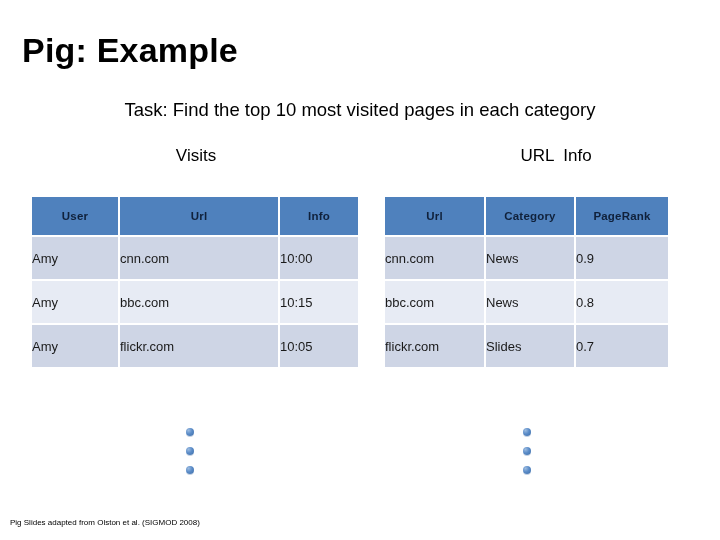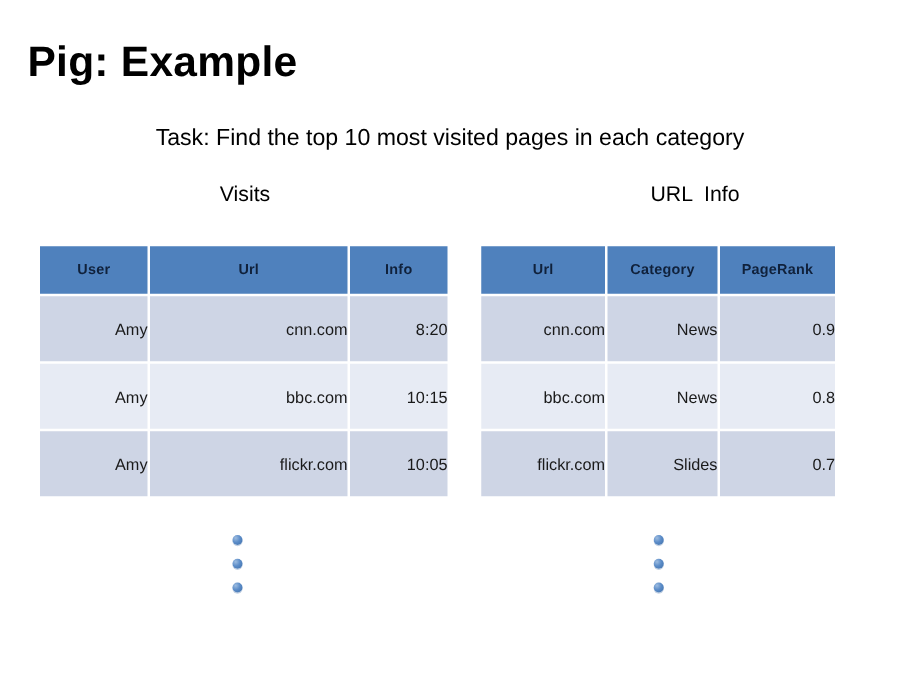--- a/index.html
+++ b/index.html
@@ -64,22 +64,22 @@
     background: #4F81BD;
     color: #10213B;
     font-weight: bold;
     height: 38px;
     text-align: center;
     font-size: 11.5px;
     letter-spacing: 0.2px;
     padding: 0;
   }
   .tbl td {
-    height: 52px;
-    text-align: right;
+    height: 42px;
+    text-align: left;
     font-size: 13px;
     color: #1A1A1A;
     padding: 0;
   }
   .tbl tbody tr:nth-child(odd) td { background: #CED5E5; }
   .tbl tbody tr:nth-child(even) td { background: #E7EBF4; }
 
   .dots {
     position: absolute;
     display: flex;
@@ -127,21 +127,21 @@
       <tr>
         <th>User</th>
         <th>Url</th>
         <th>Info</th>
       </tr>
     </thead>
     <tbody>
       <tr>
         <td>Amy</td>
         <td>cnn.com</td>
-        <td>8:20</td>
+        <td>10:00</td>
       </tr>
       <tr>
         <td>Amy</td>
         <td>bbc.com</td>
         <td>10:15</td>
       </tr>
       <tr>
         <td>Amy</td>
         <td>flickr.com</td>
         <td>10:05</td>
@@ -186,14 +186,15 @@
     <span class="dot"></span>
     <span class="dot"></span>
   </div>
 
   <div class="dots dots-right">
     <span class="dot"></span>
     <span class="dot"></span>
     <span class="dot"></span>
   </div>
 
+  <div class="footnote">Pig Slides adapted from Olston et al. (SIGMOD 2008)</div>
 
 </div>
 
 </body></html>

